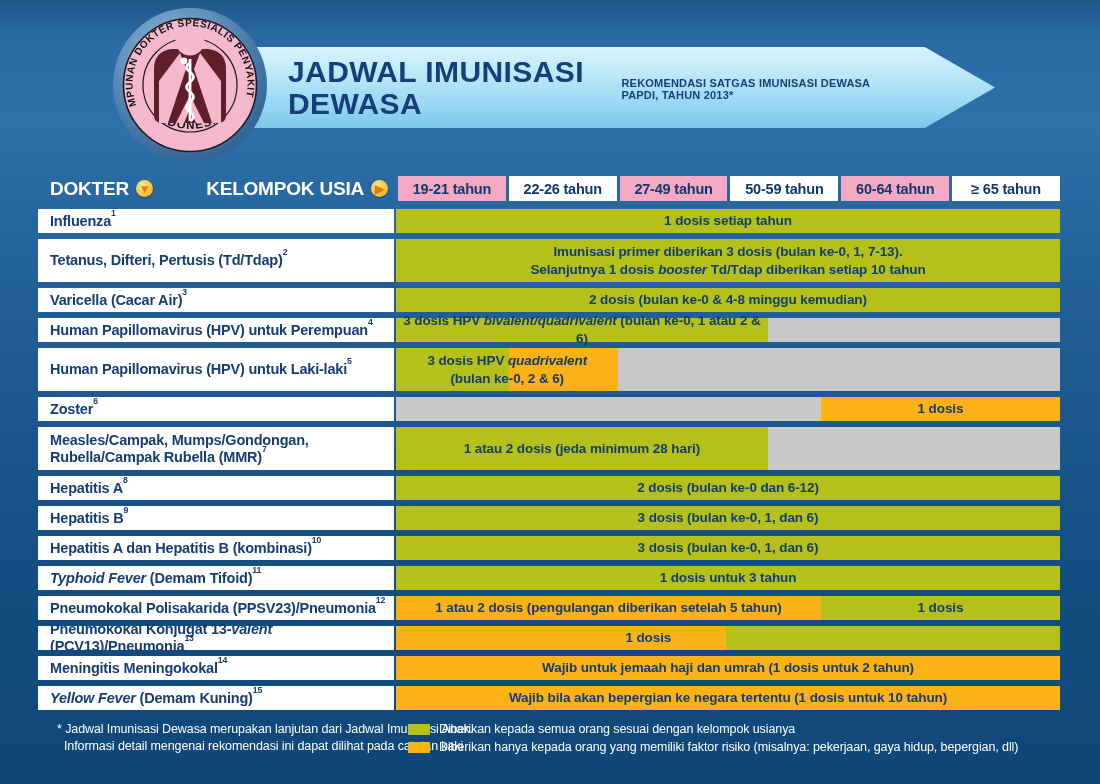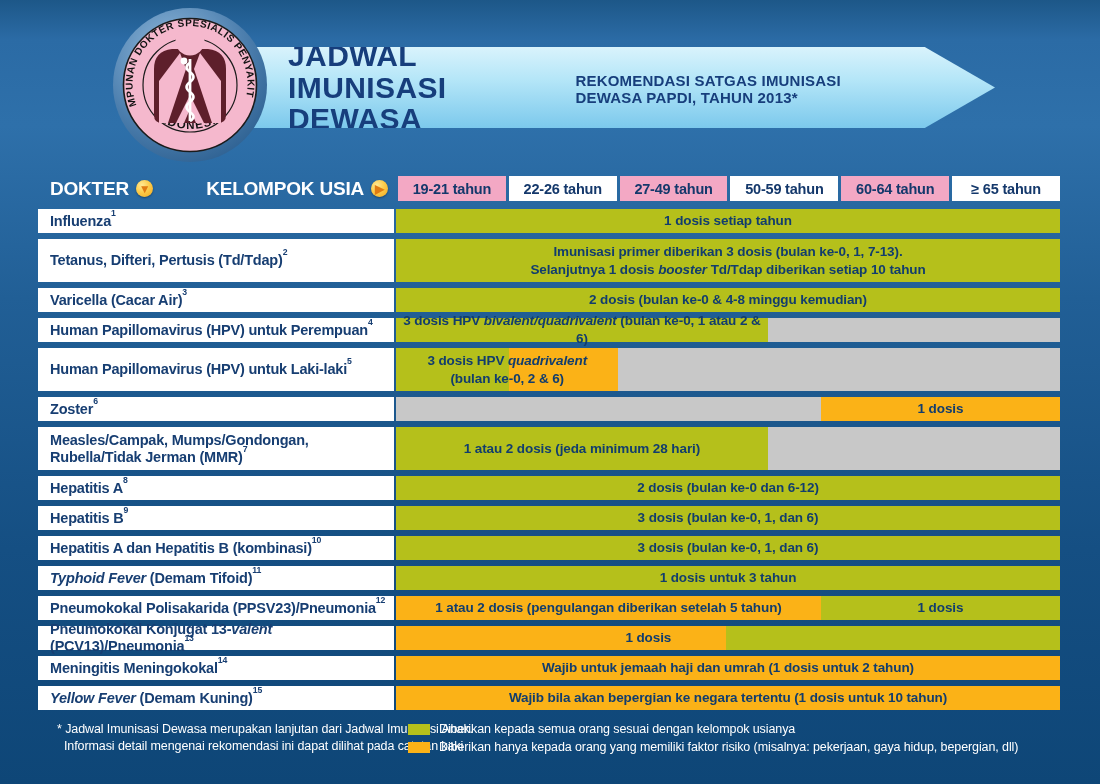--- a/index.html
+++ b/index.html
@@ -13,21 +13,21 @@
   .banner {
     position:absolute; left:248px; top:47px; width:747px; height:81px;
     background:linear-gradient(180deg,#d9f3fc 0%,#b5e6f8 40%,#7cc9ec 100%);
     clip-path:polygon(0 0, 90.6% 0, 100% 50%, 90.6% 100%, 0 100%);
   }
   .banner-text {
     position:absolute; left:40px; right:13%; top:0; bottom:0;
     display:flex; flex-direction:row; justify-content:center; align-items:center;
   }
   .banner-title { font-size:30px; font-weight:bold; color:#173e7c; letter-spacing:.4px; line-height:1.05; }
-  .banner-sub { font-size:15px; font-weight:bold; color:#173e7c; margin-top:3px; letter-spacing:.2px; }
+  .banner-sub { font-size:11px; font-weight:bold; color:#173e7c; margin-top:3px; letter-spacing:.2px; }
   
   .logo { position:absolute; left:112px; top:7px; width:156px; height:156px; z-index:5; }
   
   .table { position:absolute; left:38px; top:176px; width:1022px; }
   .table-head { display:flex; height:25px; margin-bottom:8px; }
   .head-left { width:358px; flex-shrink:0; display:flex; align-items:center; justify-content:space-between; padding:0 8px 0 12px; }
   .head-group { display:flex; align-items:center; gap:7px; color:#ffffff; font-weight:bold; font-size:19px; letter-spacing:-.2px; }
   .icon-circle {
     width:17px; height:17px; border-radius:50%; flex-shrink:0;
     background:radial-gradient(circle at 35% 30%, #ffe993 0%, #fccb4a 45%, #f3a81c 100%);
@@ -191,21 +191,21 @@
           </div>
           <div class="row-bars">
             <div class="seg" style="width: 64%; background: rgb(200, 200, 200);"></div>
             <div class="seg" style="width: 36%; background: rgb(251, 178, 23);">
               <div><span>1 dosis</span></div>
             </div>
           </div>
         </div>
         <div class="row h2">
           <div class="row-label">
-            <div><span>Measles/Campak, Mumps/Gondongan,</span><br><span>Rubella/Tidak Jerman (MMR)</span><sup>7</sup></div>
+            <div><span>Measles/Campak, Mumps/Gondongan,</span><br><span>Rubella/Campak Rubella (MMR)</span><sup>7</sup></div>
           </div>
           <div class="row-bars">
             <div class="seg" style="width: 56%; background: rgb(181, 192, 27);">
               <div><span>1 atau 2 dosis (jeda minimum 28 hari)</span></div>
             </div>
             <div class="seg" style="width: 44%; background: rgb(200, 200, 200);"></div>
           </div>
         </div>
         <div class="row h1">
           <div class="row-label">

